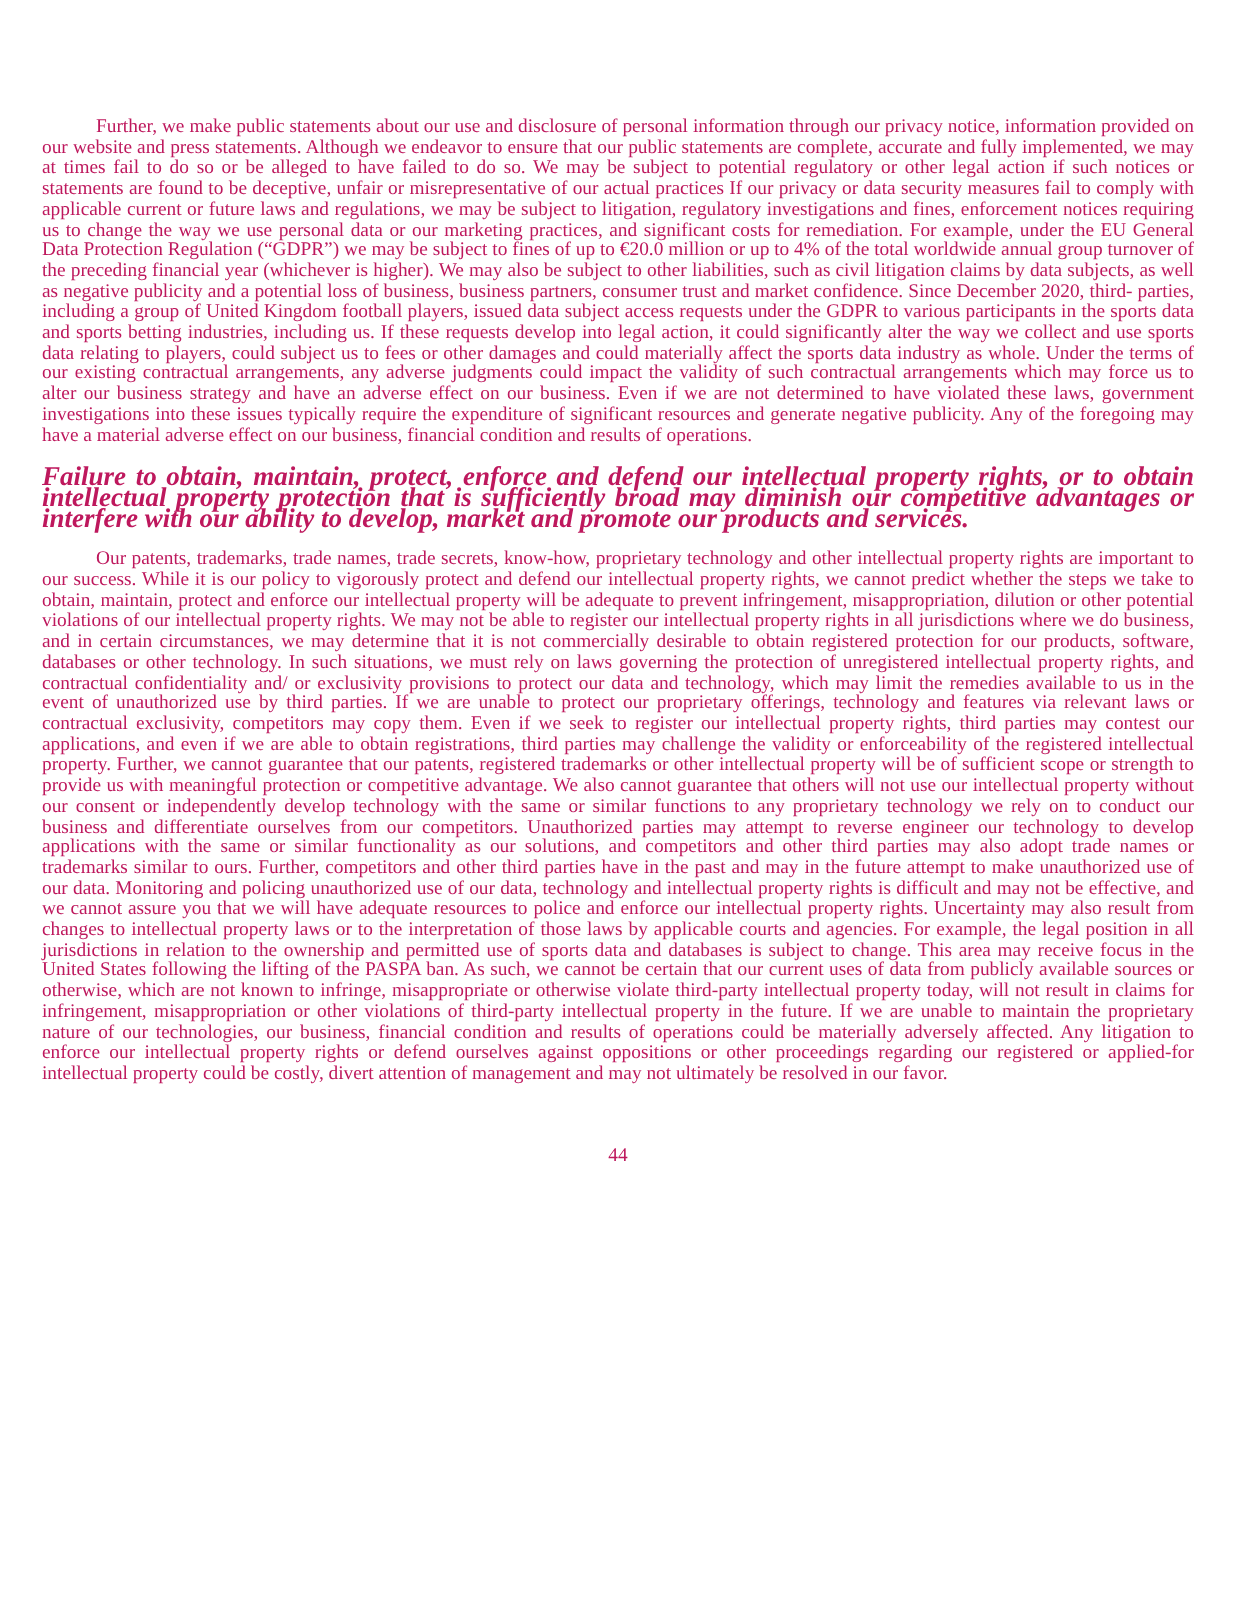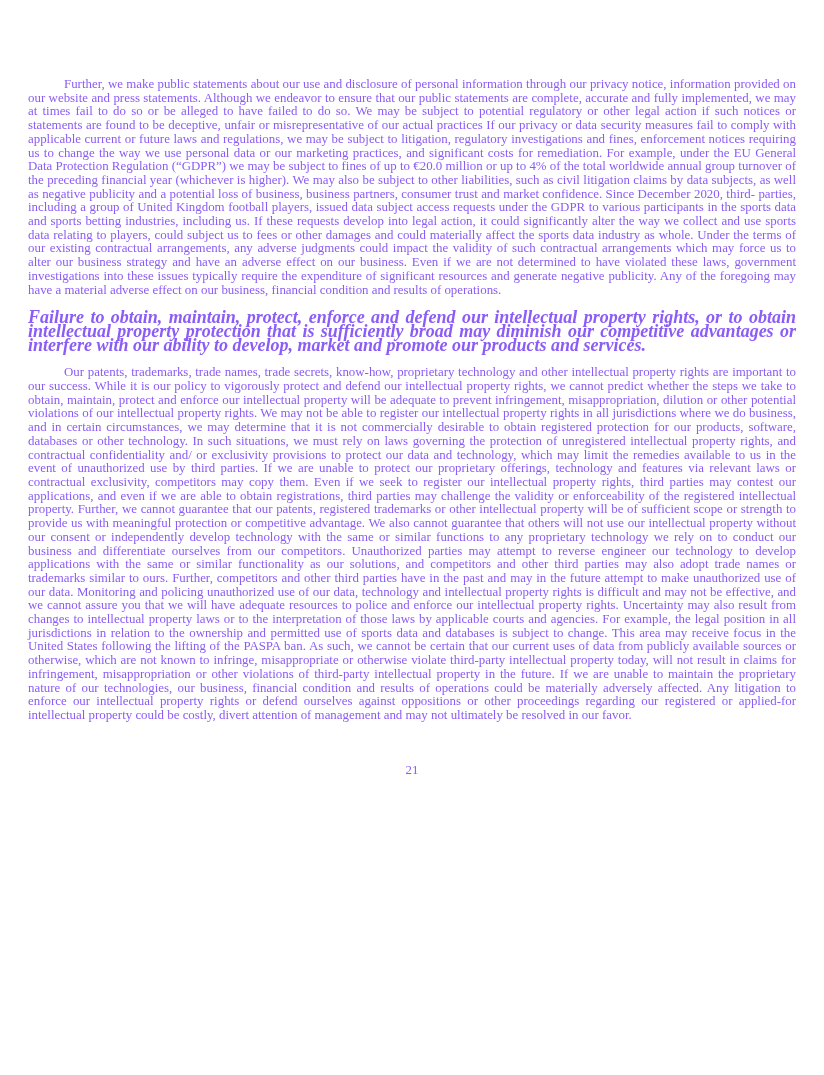--- a/index.html
+++ b/index.html
@@ -8,21 +8,21 @@
     background: #ffffff;
   }
   .doc-page {
     position: relative;
     width: 824px;
     height: 802px;
     background: #ffffff;
     box-sizing: border-box;
     padding: 78px 28px 0 28px;
     font-family: "Liberation Serif", serif;
-    color: #8b5cf6;
+    color: #be185d;
     overflow: hidden;
   }
   .para {
     font-size: 12.9px;
     line-height: 13.7px;
     text-align: justify;
     margin: 0 0 14px 0;
   }
   .para.indent {
     text-indent: 36px;
@@ -47,14 +47,14 @@
 </head>
 <body>
 
 <div class="doc-page">
   <p class="para indent">Further, we make public statements about our use and disclosure of personal information through our privacy notice, information provided on our website and press statements. Although we endeavor to ensure that our public statements are complete, accurate and fully implemented, we may at times fail to do so or be alleged to have failed to do so. We may be subject to potential regulatory or other legal action if such notices or statements are found to be deceptive, unfair or misrepresentative of our actual practices If our privacy or data security measures fail to comply with applicable current or future laws and regulations, we may be subject to litigation, regulatory investigations and fines, enforcement notices requiring us to change the way we use personal data or our marketing practices, and significant costs for remediation. For example, under the EU General Data Protection Regulation (“GDPR”) we may be subject to fines of up to €20.0 million or up to 4% of the total worldwide annual group turnover of the preceding financial year (whichever is higher). We may also be subject to other liabilities, such as civil litigation claims by data subjects, as well as negative publicity and a potential loss of business, business partners, consumer trust and market confidence. Since December 2020, third- parties, including a group of United Kingdom football players, issued data subject access requests under the GDPR to various participants in the sports data and sports betting industries, including us. If these requests develop into legal action, it could significantly alter the way we collect and use sports data relating to players, could subject us to fees or other damages and could materially affect the sports data industry as whole. Under the terms of our existing contractual arrangements, any adverse judgments could impact the validity of such contractual arrangements which may force us to alter our business strategy and have an adverse effect on our business. Even if we are not determined to have violated these laws, government investigations into these issues typically require the expenditure of significant resources and generate negative publicity. Any of the foregoing may have a material adverse effect on our business, financial condition and results of operations.</p>
 
   <p class="heading">Failure to obtain, maintain, protect, enforce and defend our intellectual property rights, or to obtain intellectual property protection that is sufficiently broad may diminish our competitive advantages or interfere with our ability to develop, market and promote our products and services.</p>
 
   <p class="para indent">Our patents, trademarks, trade names, trade secrets, know-how, proprietary technology and other intellectual property rights are important to our success. While it is our policy to vigorously protect and defend our intellectual property rights, we cannot predict whether the steps we take to obtain, maintain, protect and enforce our intellectual property will be adequate to prevent infringement, misappropriation, dilution or other potential violations of our intellectual property rights. We may not be able to register our intellectual property rights in all jurisdictions where we do business, and in certain circumstances, we may determine that it is not commercially desirable to obtain registered protection for our products, software, databases or other technology. In such situations, we must rely on laws governing the protection of unregistered intellectual property rights, and contractual confidentiality and/ or exclusivity provisions to protect our data and technology, which may limit the remedies available to us in the event of unauthorized use by third parties. If we are unable to protect our proprietary offerings, technology and features via relevant laws or contractual exclusivity, competitors may copy them. Even if we seek to register our intellectual property rights, third parties may contest our applications, and even if we are able to obtain registrations, third parties may challenge the validity or enforceability of the registered intellectual property. Further, we cannot guarantee that our patents, registered trademarks or other intellectual property will be of sufficient scope or strength to provide us with meaningful protection or competitive advantage. We also cannot guarantee that others will not use our intellectual property without our consent or independently develop technology with the same or similar functions to any proprietary technology we rely on to conduct our business and differentiate ourselves from our competitors. Unauthorized parties may attempt to reverse engineer our technology to develop applications with the same or similar functionality as our solutions, and competitors and other third parties may also adopt trade names or trademarks similar to ours. Further, competitors and other third parties have in the past and may in the future attempt to make unauthorized use of our data. Monitoring and policing unauthorized use of our data, technology and intellectual property rights is difficult and may not be effective, and we cannot assure you that we will have adequate resources to police and enforce our intellectual property rights. Uncertainty may also result from changes to intellectual property laws or to the interpretation of those laws by applicable courts and agencies. For example, the legal position in all jurisdictions in relation to the ownership and permitted use of sports data and databases is subject to change. This area may receive focus in the United States following the lifting of the PASPA ban. As such, we cannot be certain that our current uses of data from publicly available sources or otherwise, which are not known to infringe, misappropriate or otherwise violate third-party intellectual property today, will not result in claims for infringement, misappropriation or other violations of third-party intellectual property in the future. If we are unable to maintain the proprietary nature of our technologies, our business, financial condition and results of operations could be materially adversely affected. Any litigation to enforce our intellectual property rights or defend ourselves against oppositions or other proceedings regarding our registered or applied-for intellectual property could be costly, divert attention of management and may not ultimately be resolved in our favor.</p>
 
-  <div class="page-number">21</div>
+  <div class="page-number">44</div>
 </div>
 
 </body></html>

